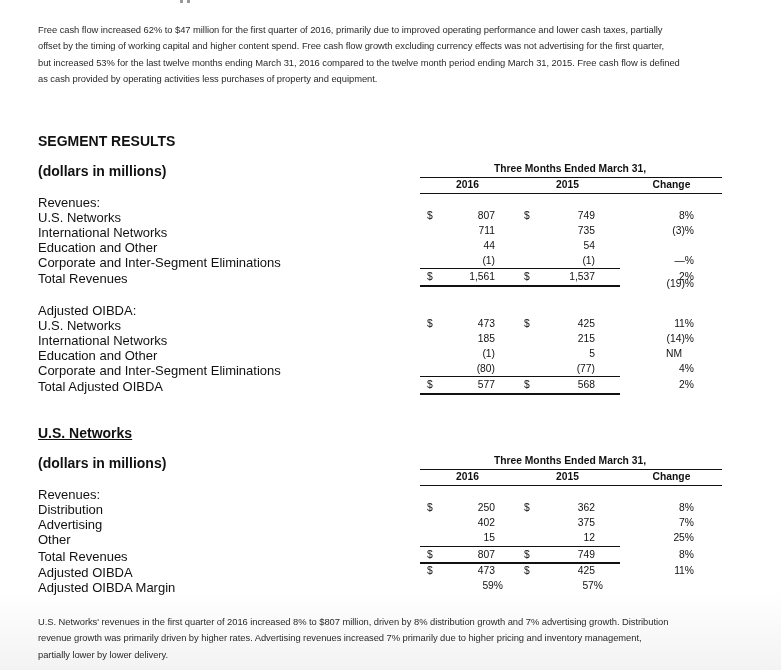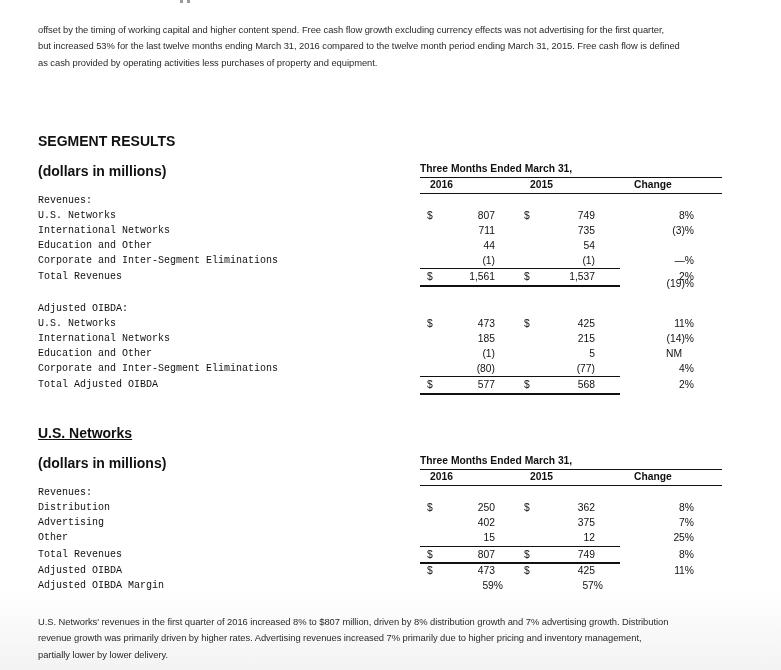--- a/index.html
+++ b/index.html
@@ -19,39 +19,40 @@
     position: absolute; left: 180px; top: 0; width: 12px; height: 4px;
   }
   .topmark span { position: absolute; top: 0; width: 3px; height: 3px; background: #999; }
   .hd {
     position: absolute; left: 38px;
     font-family: "Liberation Sans", sans-serif; font-size: 14px; font-weight: bold; color: #111;
   }
   .hd.u { text-decoration: underline; }
   .lbl {
     position: absolute; left: 38px;
-    font-family: Liberation Mono, monospace; font-size: 10px; color: #111; white-space: nowrap;
+    font-family: Liberation Sans, sans-serif; font-size: 13px; color: #111; white-space: nowrap;
   }
   .tcell {
     position: absolute; font-family: "Liberation Sans", sans-serif; font-size: 10.3px; color: #111; white-space: nowrap;
   }
   .r { text-align: right; }
-  .c { text-align: left; }
+  .c { text-align: center; }
   .b { font-weight: bold; }
   .rule { position: absolute; background: #111; }
 </style>
 </head>
 <body>
 
 <div class="topmark">
     <span style="left:0"></span>
     <span style="left:7px"></span>
   </div>
 
 <div class="para" style="top:22px;">
+  <span class="line">Free cash flow increased 62% to $47 million for the first quarter of 2016, primarily due to improved operating performance and lower cash taxes, partially</span>
   <span class="line">offset by the timing of working capital and higher content spend. Free cash flow growth excluding currency effects was not advertising for the first quarter,</span>
   <span class="line">but increased 53% for the last twelve months ending March 31, 2016 compared to the twelve month period ending March 31, 2015.  Free cash flow is defined</span>
   <span class="line">as cash provided by operating activities less purchases of property and equipment.</span>
 </div>
 
 <div class="hd" style="top:133px;">SEGMENT RESULTS</div>
 <div class="hd" style="top:163px;">(dollars in millions)</div>
 
 <div class="tcell b c" style="left:420px; width:300px; top:163px;">Three Months Ended March 31,</div>
 <div class="rule" style="left:420px; width:302px; top:177px; height:1px;"></div>

